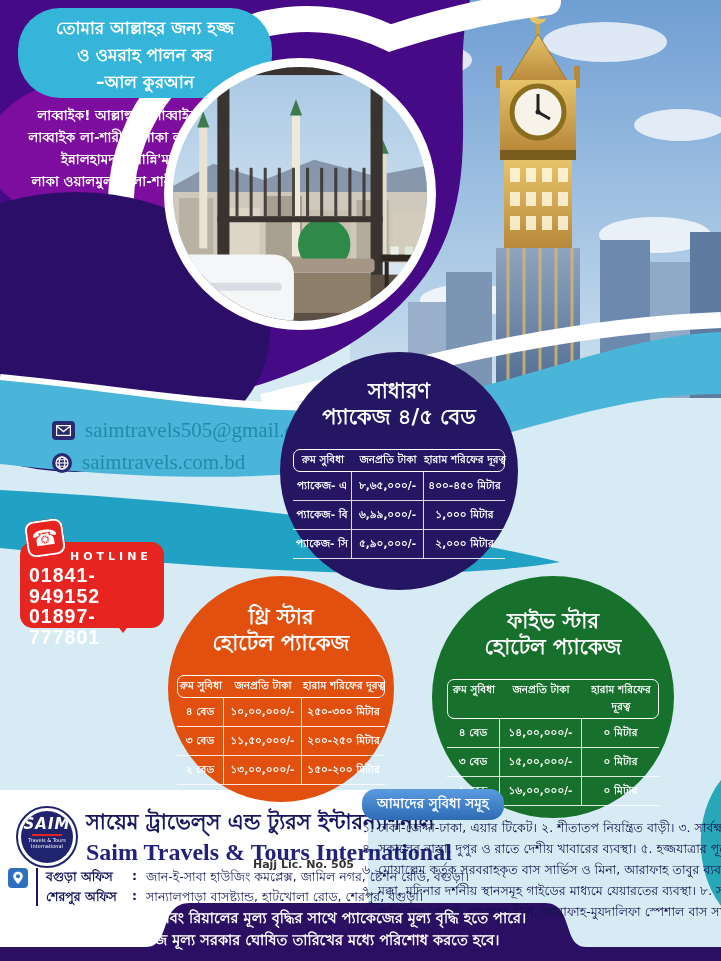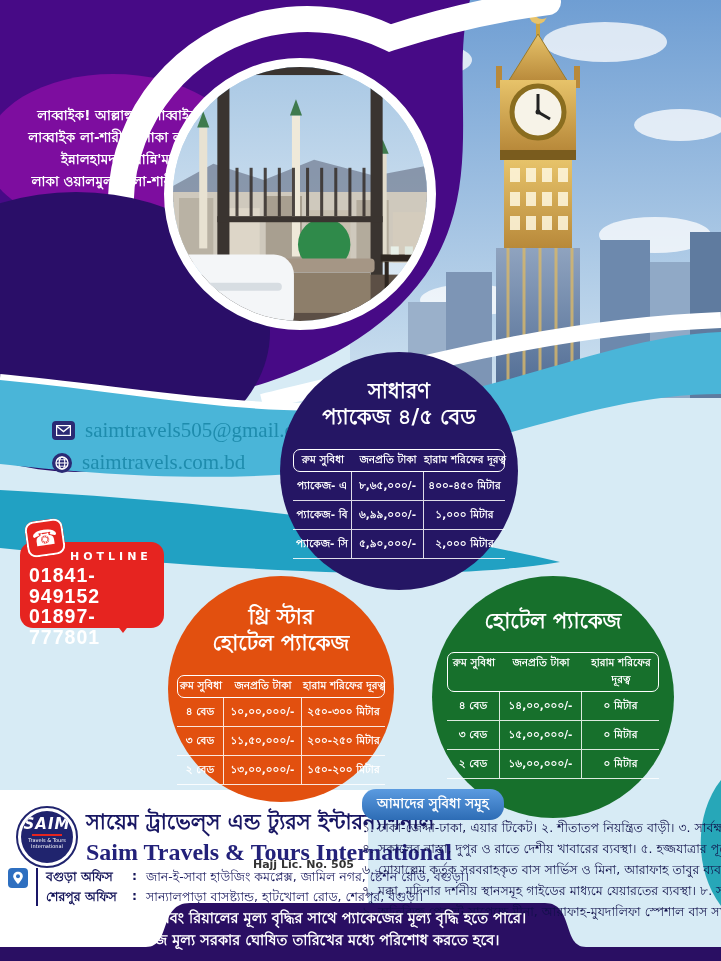--- a/index.html
+++ b/index.html
@@ -187,20 +187,25 @@
     <ellipse cx="76" cy="332" rx="194" ry="140" fill="#2a0e68"></ellipse>
     <path d="M262,402 C430,362 560,326 721,320" stroke="#ffffff" stroke-width="16" fill="none"></path>
     <path d="M0,378 C150,392 280,420 400,400" stroke="#ffffff" stroke-width="8" fill="none"></path>
     <path d="M0,380 C150,394 280,424 400,404 C530,382 620,336 721,332 L721,394 C610,394 520,436 390,462 C250,488 90,474 0,464 Z" fill="#4ab5d8"></path>
     <path d="M0,490 C190,500 380,520 560,562 C420,586 180,566 0,548 Z" fill="#21a1c3"></path>
     <rect x="0" y="790" width="368" height="157" fill="#ffffff"></rect>
     <path d="M721,780 C694,814 694,870 721,906 Z" fill="#27a7b8"></path>
     <path d="M0,961 V947 H146 C172,947 158,903 190,903 H545 C574,903 562,947 586,947 H721 V961 Z" fill="#2a0f63"></path>
   </svg>
 
+  <div class="abs quote">
+    <div>তোমার আল্লাহর জন্য হজ্জ</div>
+    <div>ও ওমরাহ পালন কর</div>
+    <div>–আল কুরআন</div>
+  </div>
 
   <div class="abs talbiyah">
     <div>লাব্বাইক! আল্লাহুম্মা লাব্বাইক!!</div>
     <div>লাব্বাইক লা-শারীকা লাকা লাব্বাইক</div>
     <div>ইন্নালহামদা ওয়ান্নি'মাতা</div>
     <div>লাকা ওয়ালমুলক, লা-শারীকা লাক</div>
   </div>
 
   <div class="hajj">
     <div class="t1">হজ্জ</div>
@@ -359,20 +364,21 @@
       <div class="trow">
         <span>২ বেড</span>
         <span>১৩,০০,০০০/-</span>
         <span>১৫০-২০০ মিটার</span>
       </div>
     </div>
   </div>
 
   <div class="abs pkg pkg-5s">
     <div class="pt">
+      <div>ফাইভ স্টার</div>
       <div>হোটেল প্যাকেজ</div>
     </div>
     <div class="tbl">
       <div class="thead">
         <span>রুম সুবিধা</span>
         <span>জনপ্রতি টাকা</span>
         <span>হারাম শরিফের দূরত্ব</span>
       </div>
       <div class="trow">
         <span>৪ বেড</span>

